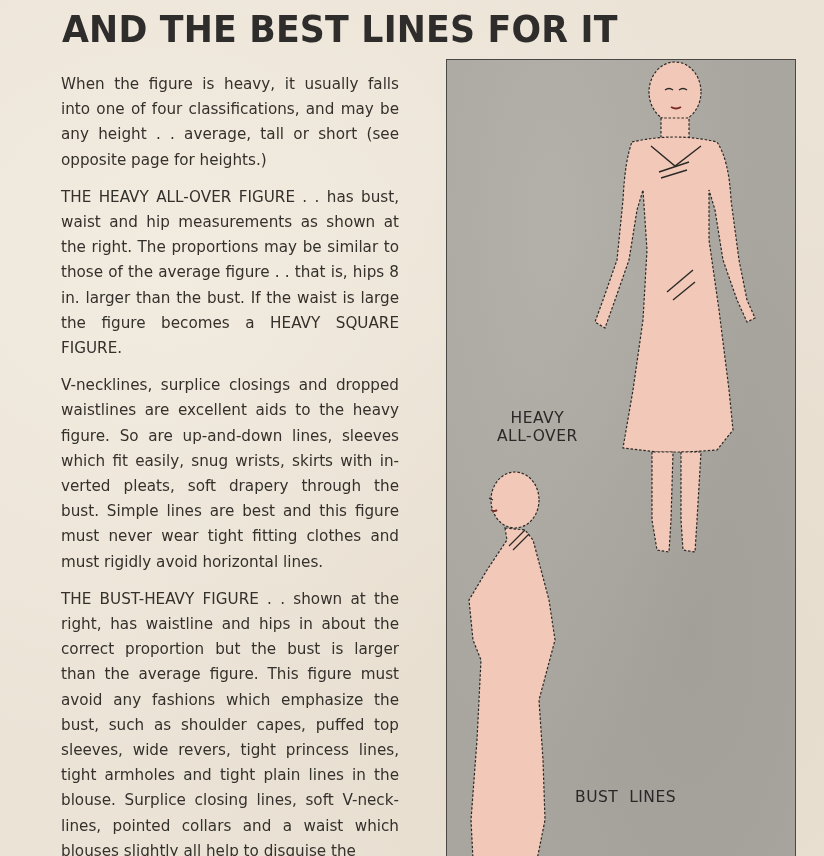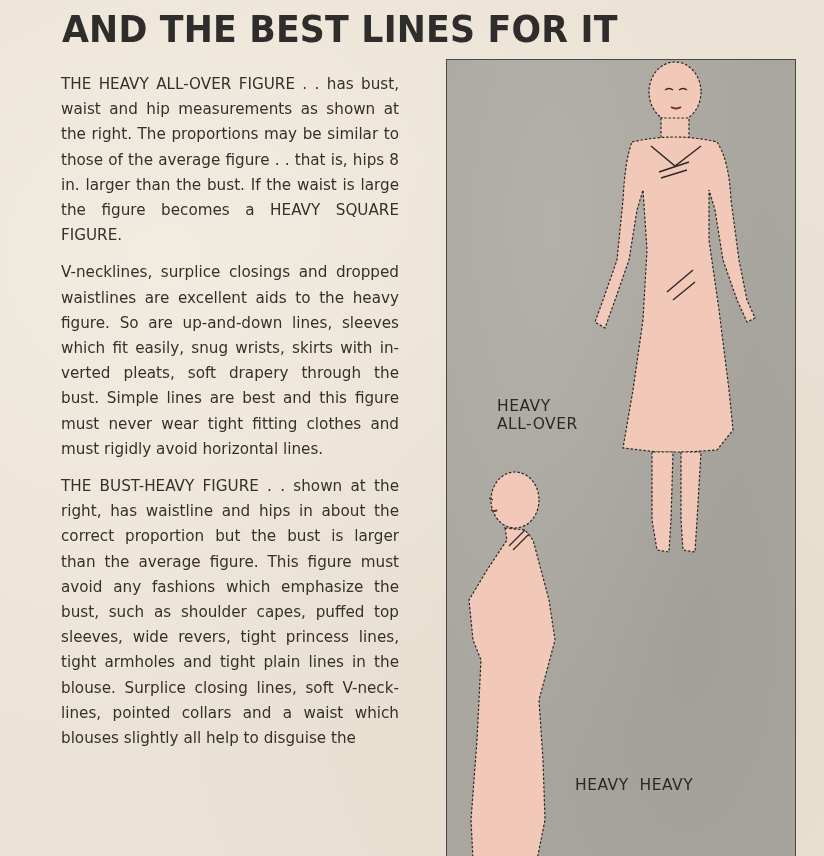--- a/index.html
+++ b/index.html
@@ -28,29 +28,30 @@
     background: #a9a6a0;
     background-image:
       radial-gradient(ellipse at 30% 20%, rgba(190,187,180,0.5), transparent 60%),
       radial-gradient(ellipse at 70% 70%, rgba(150,147,140,0.35), transparent 60%);
     border: 1.5px solid #4a4744; box-sizing: border-box;
   }
   .panel svg { position: absolute; left: 0; top: 0; }
   .label {
     position: absolute; font-family: "DejaVu Sans", sans-serif;
     font-size: 15.5px; color: #2a2826; letter-spacing: 0.5px;
-    line-height: 18px; 
+    line-height: 18px; text-align: center; margin-top: 12px;
   }
 </style>
 </head>
 <body>
 
 <div class="title">AND THE BEST LINES FOR IT</div>
 
 <div class="col">
+  <p>When the figure is heavy, it usually falls into one of four classifications, and may be any height . . average, tall or short (see opposite page for heights.)</p>
   <p>THE HEAVY ALL-OVER FIGURE . . has bust, waist and hip measurements as shown at the right. The proportions may be similar to those of the average figure . . that is, hips 8 in. larger than the bust.  If the waist is large the figure becomes a HEAVY SQUARE FIGURE.</p>
   <p>V-necklines, surplice closings and dropped waistlines are excellent aids to the heavy figure.  So are up-and-down lines, sleeves which fit easily, snug wrists, skirts with in-verted pleats, soft drapery through the bust.  Simple lines are best and this figure must never wear tight fitting clothes and must rigidly avoid horizontal lines.</p>
   <p>THE BUST-HEAVY FIGURE . . shown at the right, has waistline and hips in about the correct proportion but the bust is larger than the average figure.  This figure must avoid any fashions which emphasize the bust, such as shoulder capes, puffed top sleeves, wide revers, tight princess lines, tight armholes and tight plain lines in the blouse.  Surplice closing lines, soft V-neck-lines, pointed collars and a waist which blouses slightly all help to disguise the</p>
 </div>
 
 <div class="panel">
   <svg width="350" height="820" viewBox="0 0 350 820">
     <g fill="#f2c9b8" stroke="#2b2826" stroke-width="1.2" stroke-dasharray="2.5 1.8">
 
       <g>
@@ -82,14 +83,14 @@
     <g stroke="#2b2826" stroke-width="1.2" fill="none">
       <path d="M42 438 l4 2"></path>
       <path d="M44 450 q4 2 6 0" stroke="#7a2a2a" stroke-width="1.8"></path>
       <path d="M62 486 L78 470 M66 490 L82 474"></path>
     </g>
   </svg>
   <div class="label" style="left:50px; top:337px;">
     <div>HEAVY</div>
     <div>ALL-OVER</div>
   </div>
-  <div class="label" style="left:128px; top:716px; white-space:pre;">HEAVY  HEAVY</div>
+  <div class="label" style="left:128px; top:716px; white-space:pre;">BUST  LINES</div>
 </div>
 
 </body></html>

